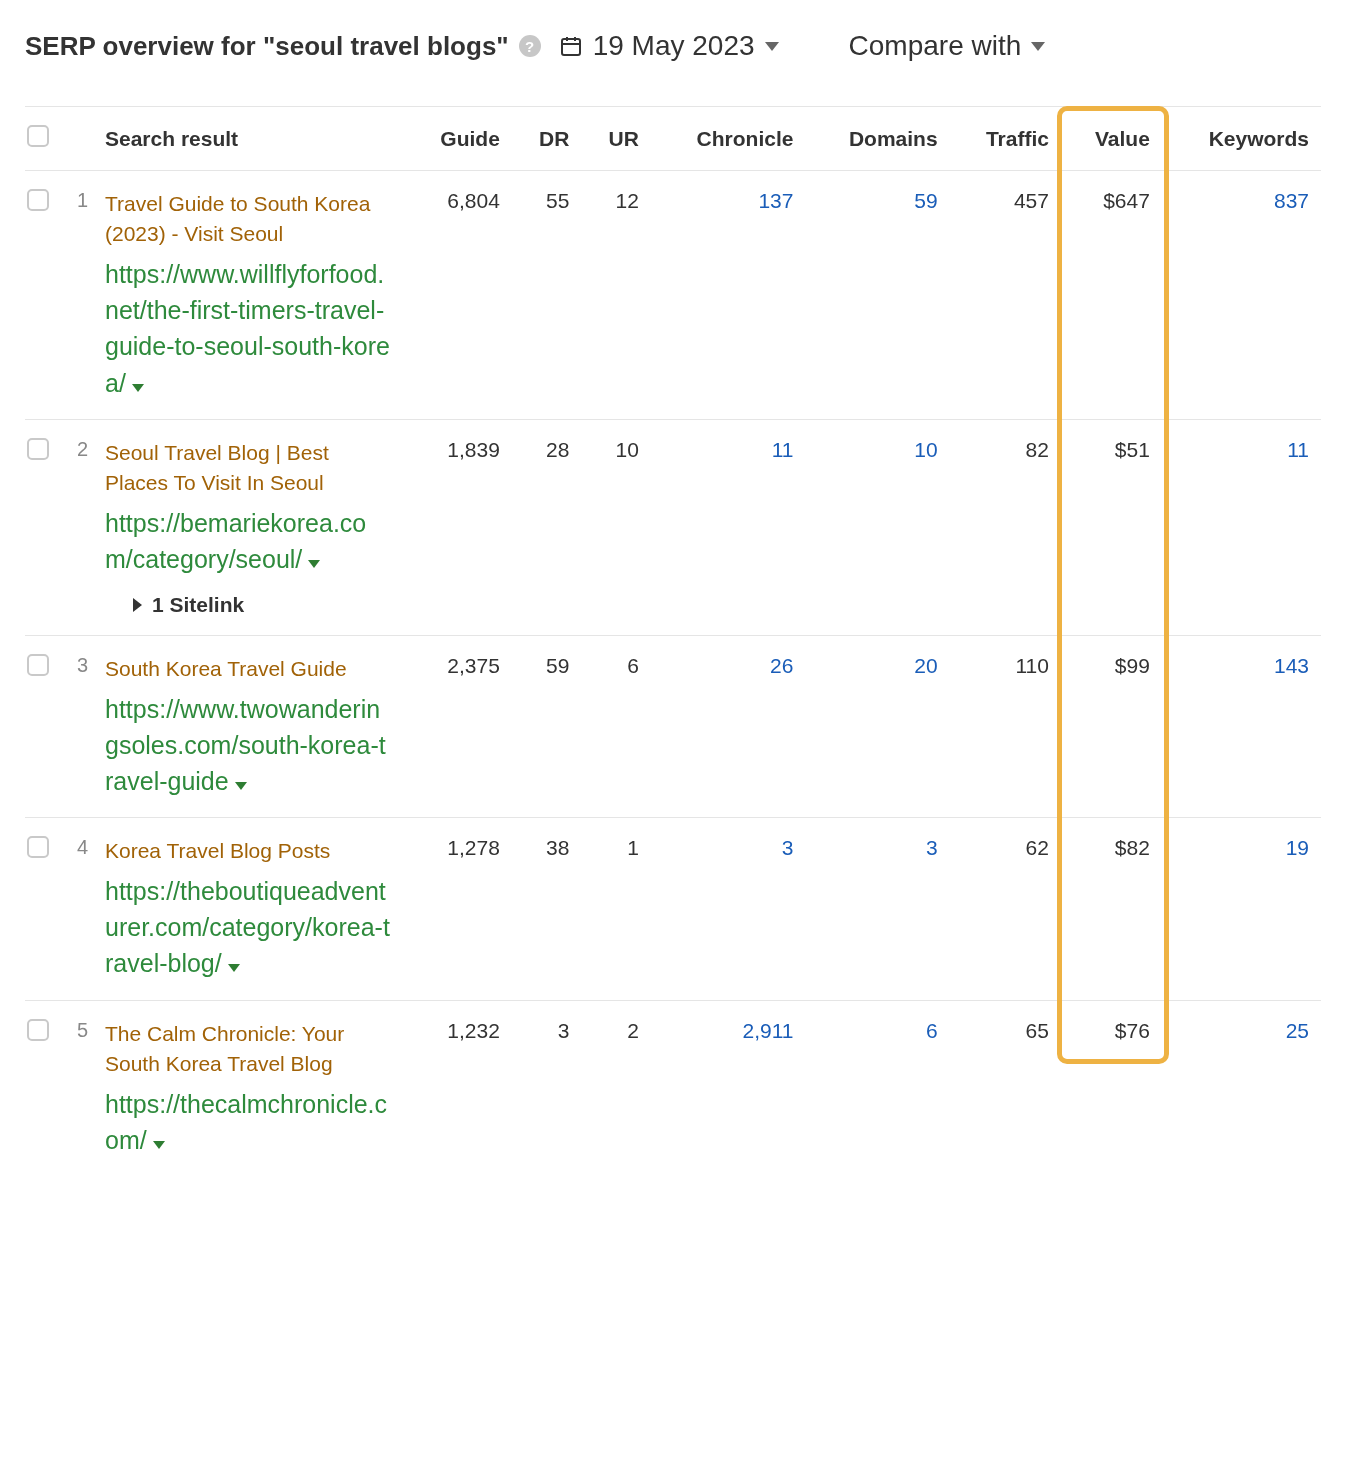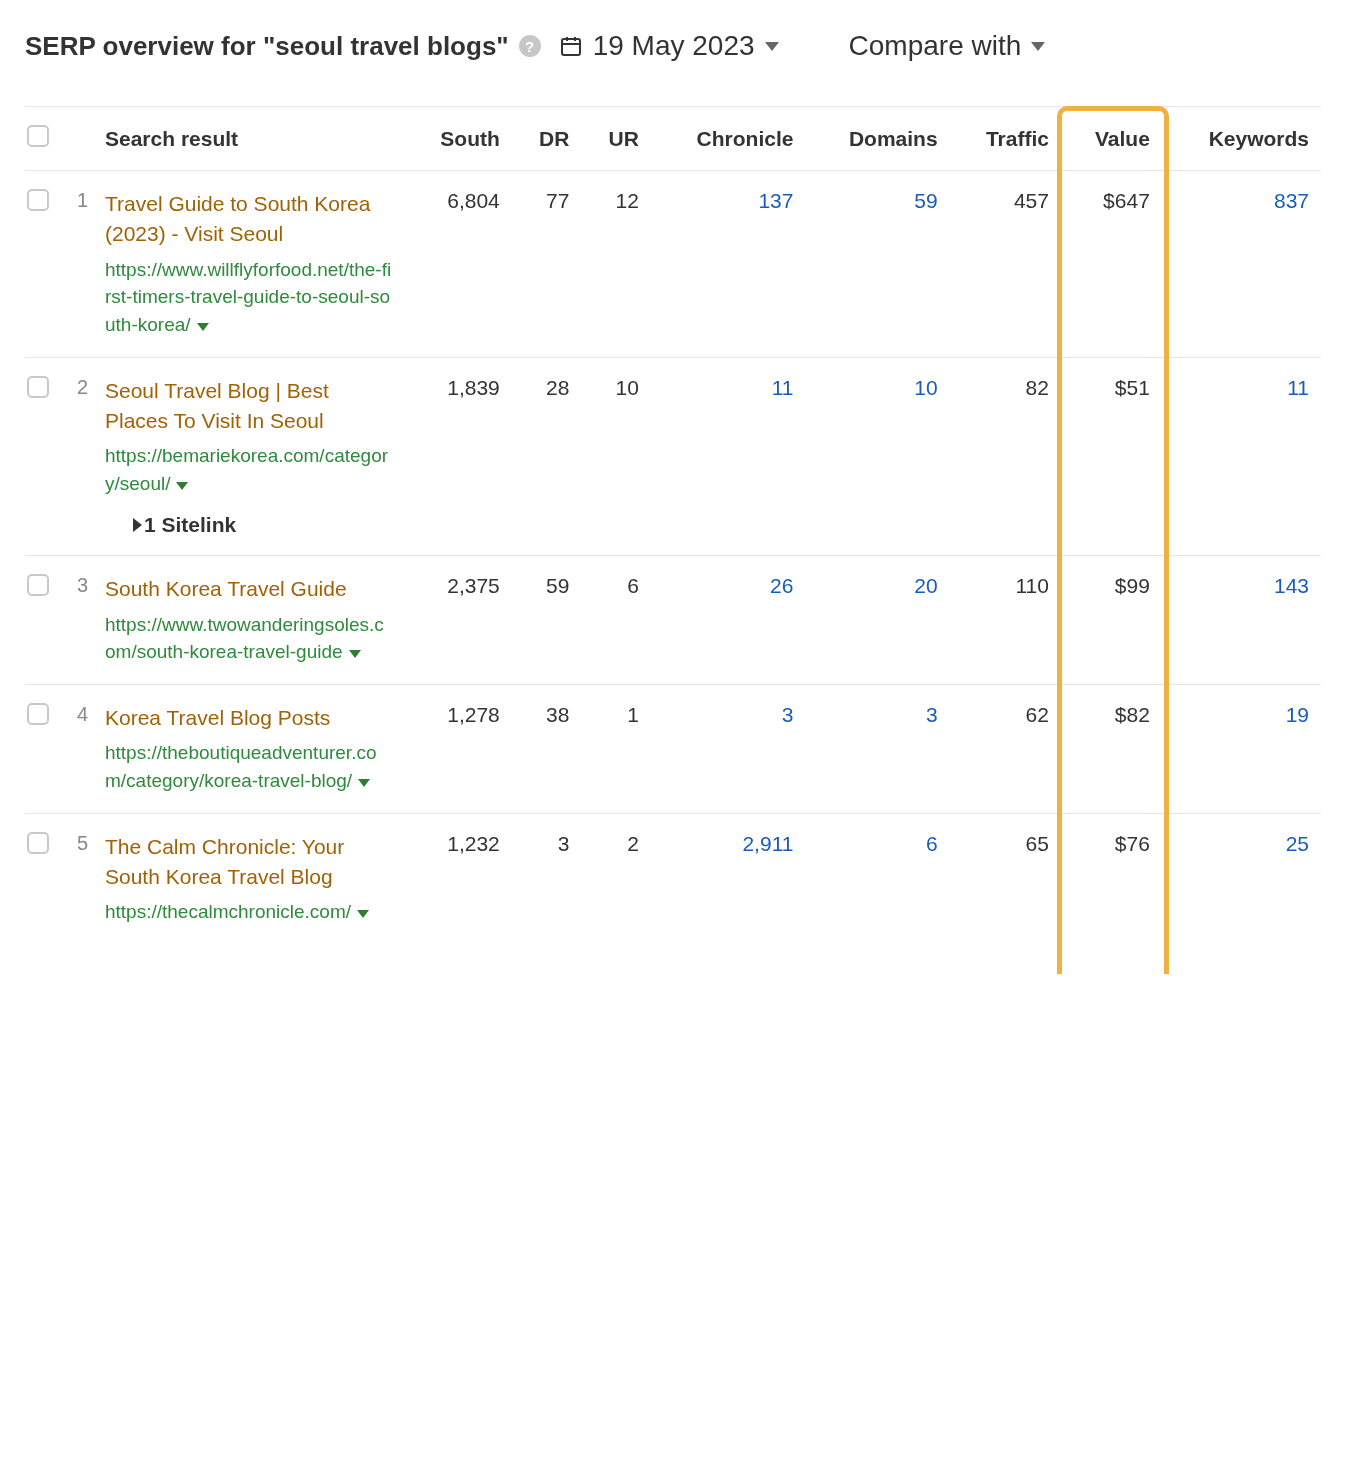--- a/index.html
+++ b/index.html
@@ -110,29 +110,29 @@
   .result-title {
     color: #a16207;
     font-size: 21px;
     line-height: 1.45;
     word-break: break-word;
     margin-bottom: 6px;
     cursor: pointer;
   }
   .result-url {
     color: #2e8a3c;
-    font-size: 19px;
+    font-size: 25px;
     line-height: 1.45;
     word-break: break-all;
   }
   .link-num { color: #1a5db8; cursor: pointer; }
   .sitelink {
     display: flex;
     align-items: center;
-    gap: 2px;
+    gap: 10px;
     margin-top: 16px;
     font-weight: 600;
     color: #333;
     cursor: pointer;
     padding-left: 28px;
   }
   .highlight-col {
     position: absolute;
     border: 5px solid #eeb243;
     border-radius: 10px;
@@ -169,41 +169,41 @@
 
 <div class="table-wrap">
 <table>
   <thead>
     <tr>
       <th class="cb-col">
         <span class="checkbox"></span>
       </th>
       <th class="pos-col"></th>
       <th class="sr-col">Search result</th>
-      <th>South</th>
+      <th>Guide</th>
       <th>DR</th>
       <th>UR</th>
       <th>Chronicle</th>
       <th>Domains</th>
       <th>Traffic</th>
       <th>Value</th>
       <th>Keywords</th>
     </tr>
   </thead>
   <tbody id="tbody">
         <tr>
     <td class="cb-col"><span class="checkbox"></span></td>
     <td class="pos-col">1</td>
     <td class="sr-col">
       <div class="result-title">Travel Guide to South Korea (2023) - Visit Seoul</div>
       <div class="result-url">https://www.willflyforfood.net/the-first-timers-travel-guide-to-seoul-south-korea/<span class="caret-down-green"></span></div>
 
     </td>
     <td>6,804</td>
-    <td>77</td>
+    <td>55</td>
     <td>12</td>
     <td><span class="link-num">137</span></td>
     <td><span class="link-num">59</span></td>
     <td>457</td>
     <td>$647</td>
     <td><span class="link-num">837</span></td>
   </tr>
         <tr>
     <td class="cb-col"><span class="checkbox"></span></td>
     <td class="pos-col">2</td>

